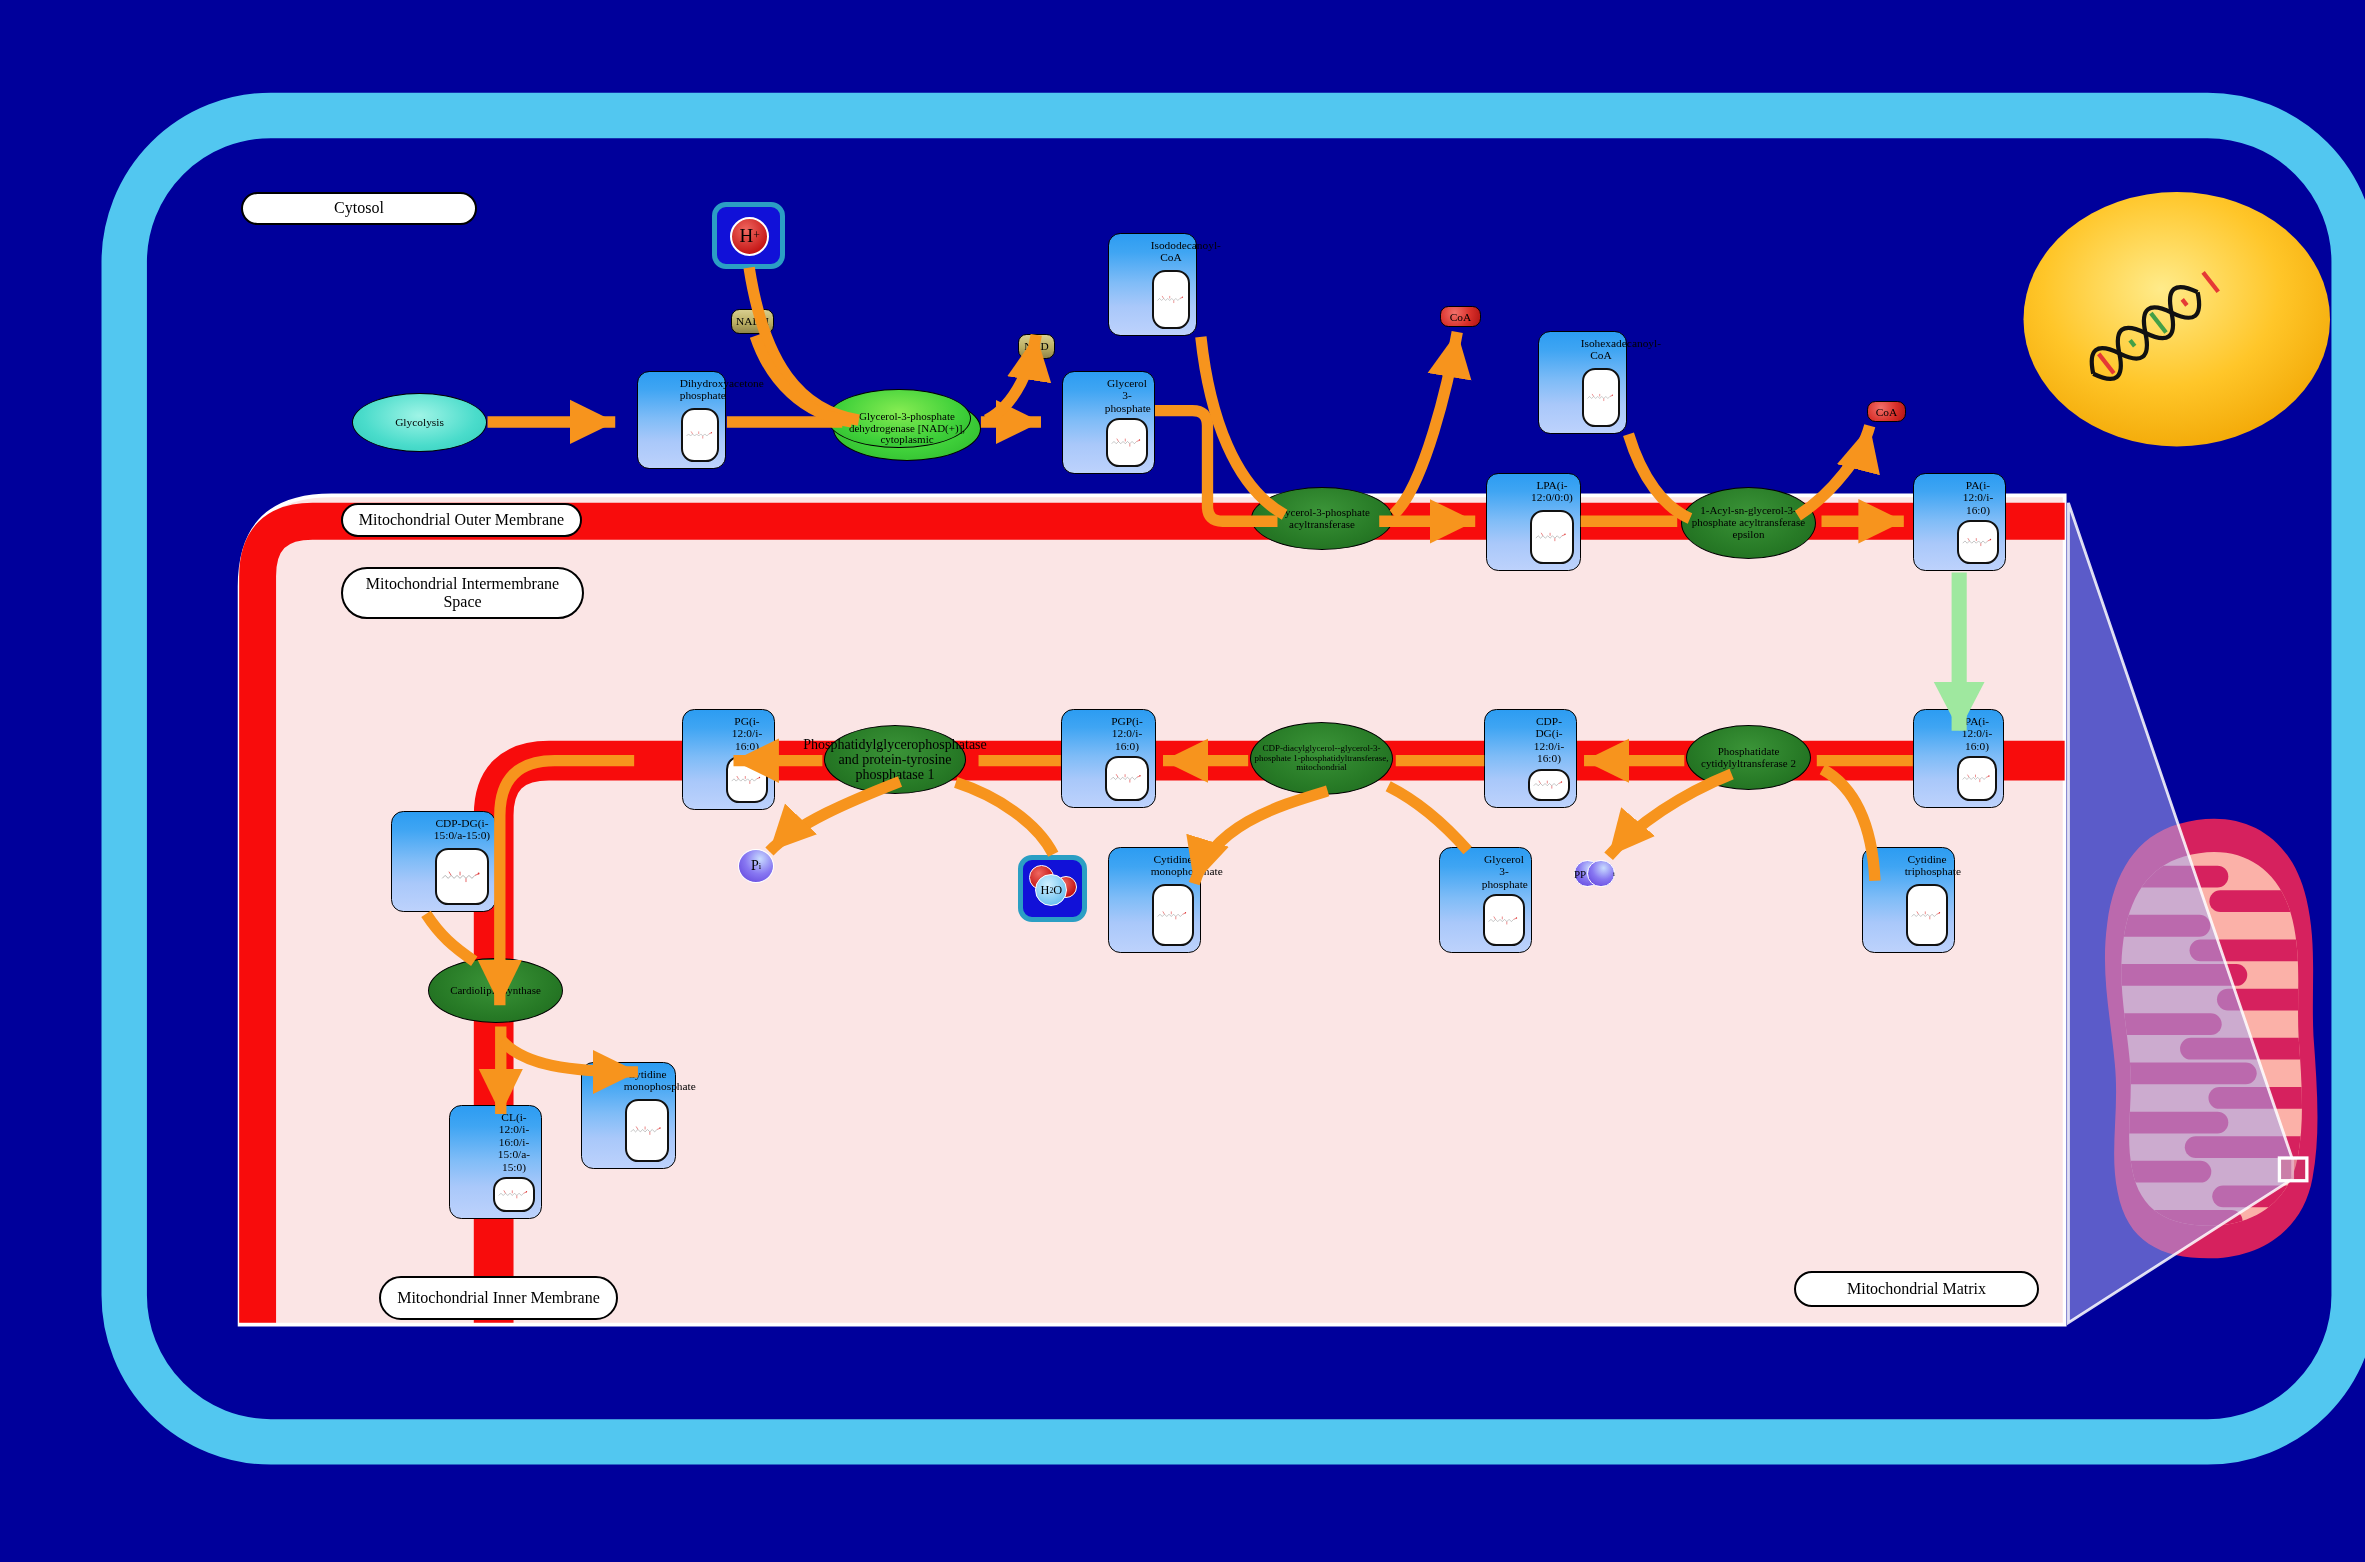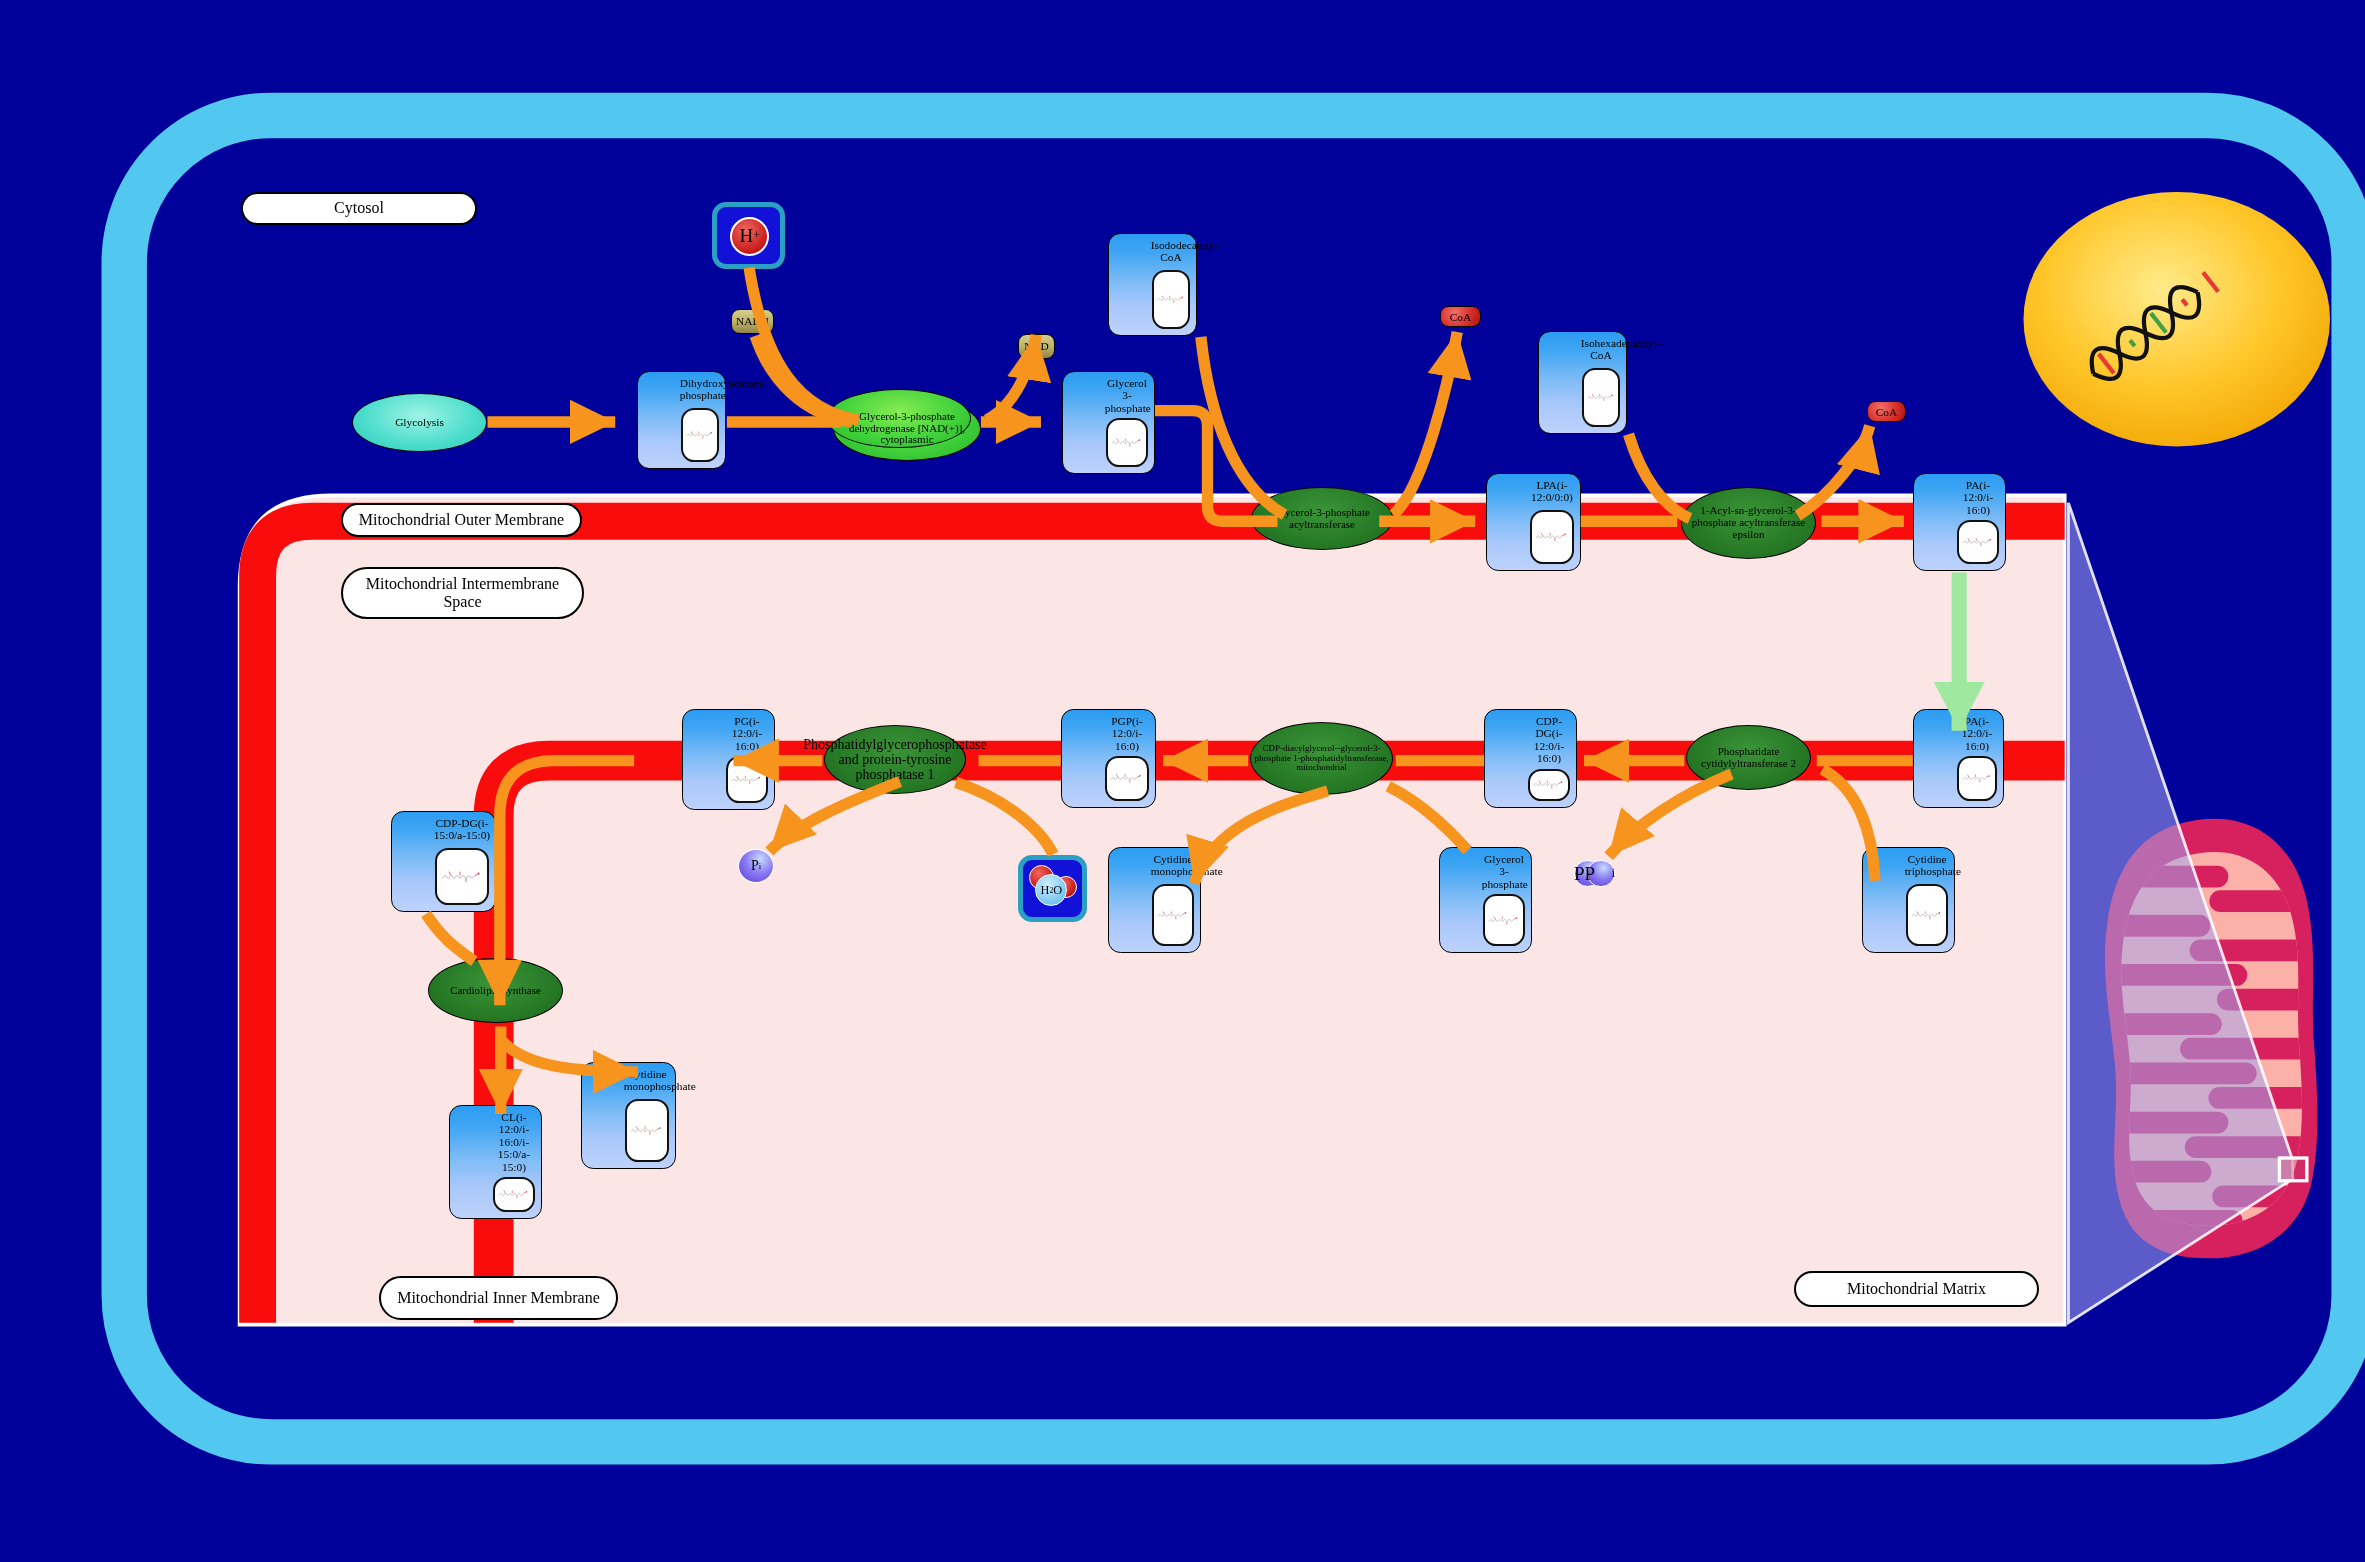--- a/index.html
+++ b/index.html
@@ -32,21 +32,21 @@
   .chip.cof{background:linear-gradient(180deg,#D8CE8E 0%,#BBAF63 55%,#8F844A 100%);}
   .chip.coa{background:radial-gradient(circle at 35% 30%,#F2706A 0%,#D8302A 55%,#B01212 100%);}
   .hbox{position:absolute;z-index:5;background:#1111D8;border:5.7px solid #2B9FC4;border-radius:14px;box-sizing:border-box;}
   .ball{position:absolute;z-index:5;border-radius:50%;border:1.9px solid #fff;box-sizing:border-box;
         background:radial-gradient(circle at 62% 28%,#C8DCFF 0%,#8878F2 48%,#5B3BD8 100%);
         display:flex;align-items:center;justify-content:center;font-size:14px;color:#000;}
   .ppi{position:absolute;z-index:5;}
   .ppi .b{position:absolute;width:27.4px;height:27.4px;border-radius:50%;border:1.4px solid #fff;box-sizing:border-box;
         background:radial-gradient(circle at 60% 28%,#C8DCFF 0%,#8878F2 48%,#5B3BD8 100%);}
   .ppi .t{position:absolute;left:0;top:0;right:0;bottom:0;display:flex;align-items:center;justify-content:space-between;
-        font-size:19px;color:#000;}
+        font-size:11px;color:#000;}
   .sub{font-size:0.62em;vertical-align:sub;}
   .sup{font-size:0.62em;vertical-align:super;}
   .atomred{position:absolute;border-radius:50%;background:radial-gradient(circle at 38% 32%,#F06860 0%,#C41414 70%);border:1.9px solid #fff;}
   .atomblue{position:absolute;border-radius:50%;background:radial-gradient(circle at 40% 32%,#CFF0FF 0%,#6EC2F0 75%);border:1.9px solid #fff;
         display:flex;align-items:center;justify-content:center;font-size:12.3px;color:#000;}
   .hcirc{position:absolute;border-radius:50%;background:radial-gradient(circle at 40% 32%,#F06860 0%,#C41414 75%);border:2.8px solid #fff;
         display:flex;align-items:center;justify-content:center;font-size:19px;color:#000;}
 </style>
 </head>
 <body>

